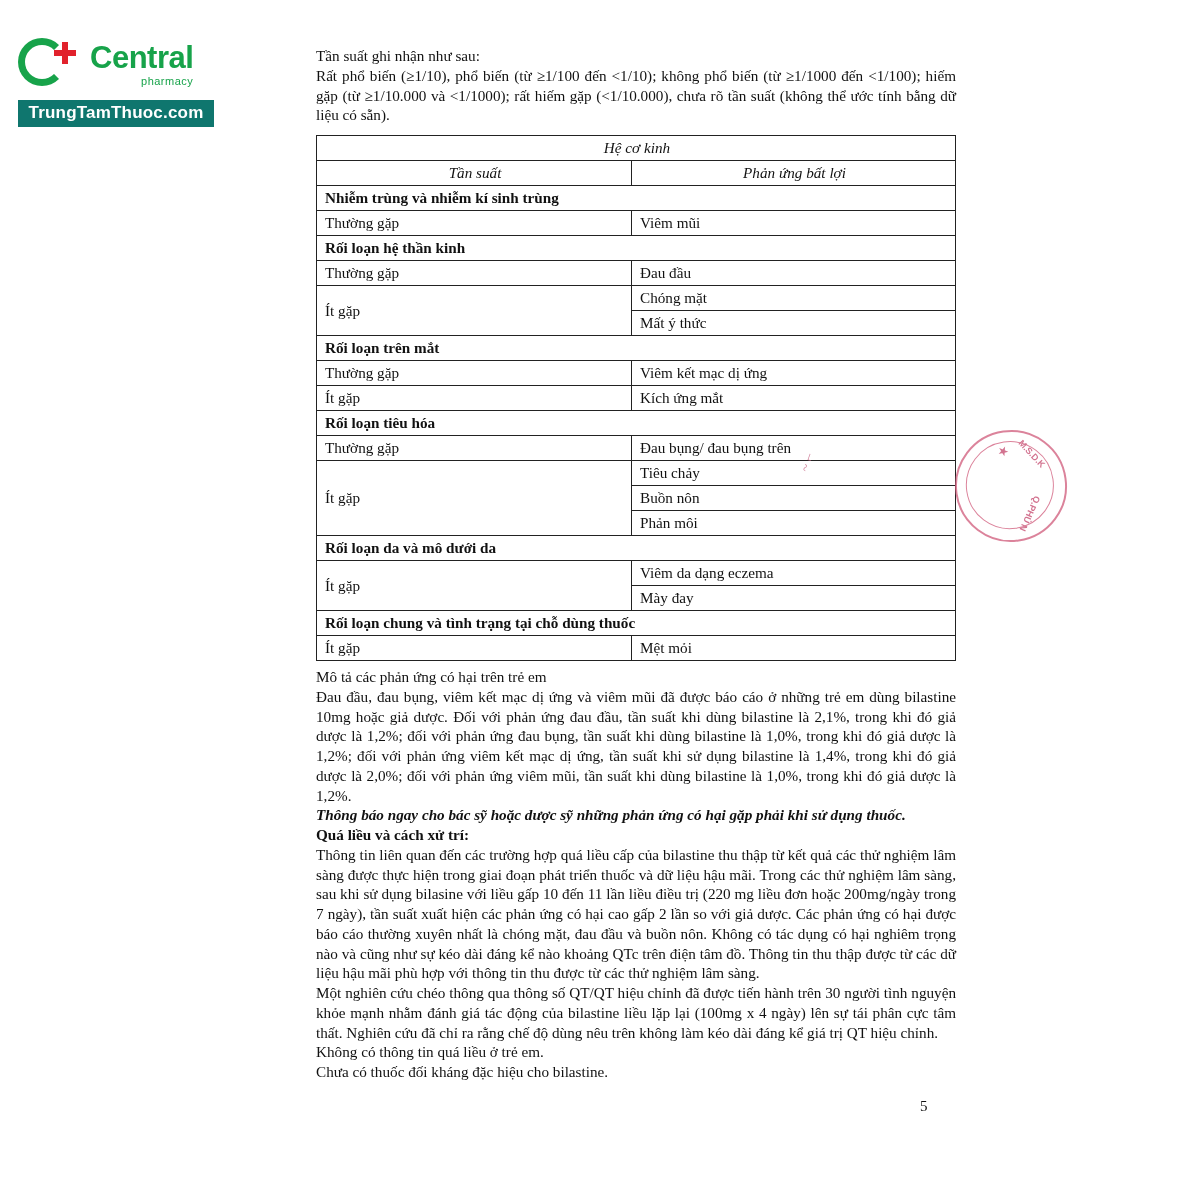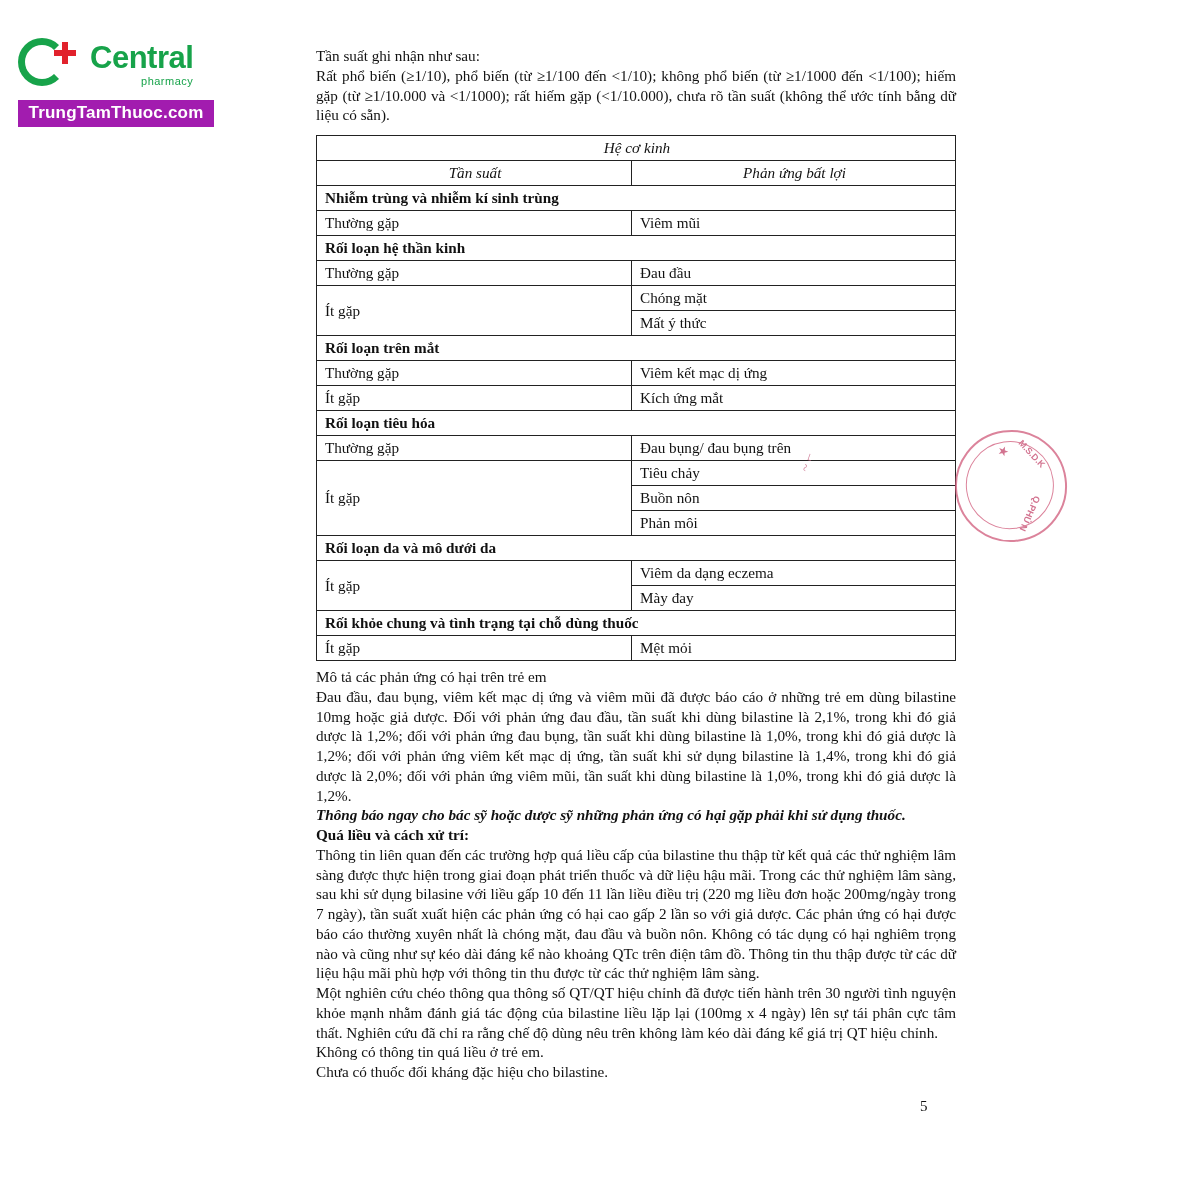--- a/index.html
+++ b/index.html
@@ -69,21 +69,21 @@
   .logo-sub {
     font-family: "Liberation Sans", sans-serif;
     font-size: 11px;
     color: #17a34a;
     text-align: right;
     margin-top: 3px;
     letter-spacing: 0.5px;
   }
   .logo-banner {
     margin-top: 8px;
-    background: #a21caf;
+    background: #0f766e;
     color: #ffffff;
     font-family: "Liberation Sans", sans-serif;
     font-size: 17px;
     font-weight: bold;
     padding: 3px 8px 4px 8px;
     width: 196px;
     box-sizing: border-box;
     text-align: center;
     letter-spacing: 0.2px;
   }
@@ -285,21 +285,21 @@
           </tr>
           <tr>
             <td class="freq" rowspan="2">Ít gặp</td>
             <td>Viêm da dạng eczema</td>
           </tr>
           <tr>
             <td>Mày đay</td>
           </tr>
 
           <tr>
-            <td class="group" colspan="2">Rối khỏe chung và tình trạng tại chỗ dùng thuốc</td>
+            <td class="group" colspan="2">Rối loạn chung và tình trạng tại chỗ dùng thuốc</td>
           </tr>
           <tr>
             <td class="freq">Ít gặp</td>
             <td>Mệt mỏi</td>
           </tr>
         </tbody>
       </table>
     </div>
 
     <div class="lower">

